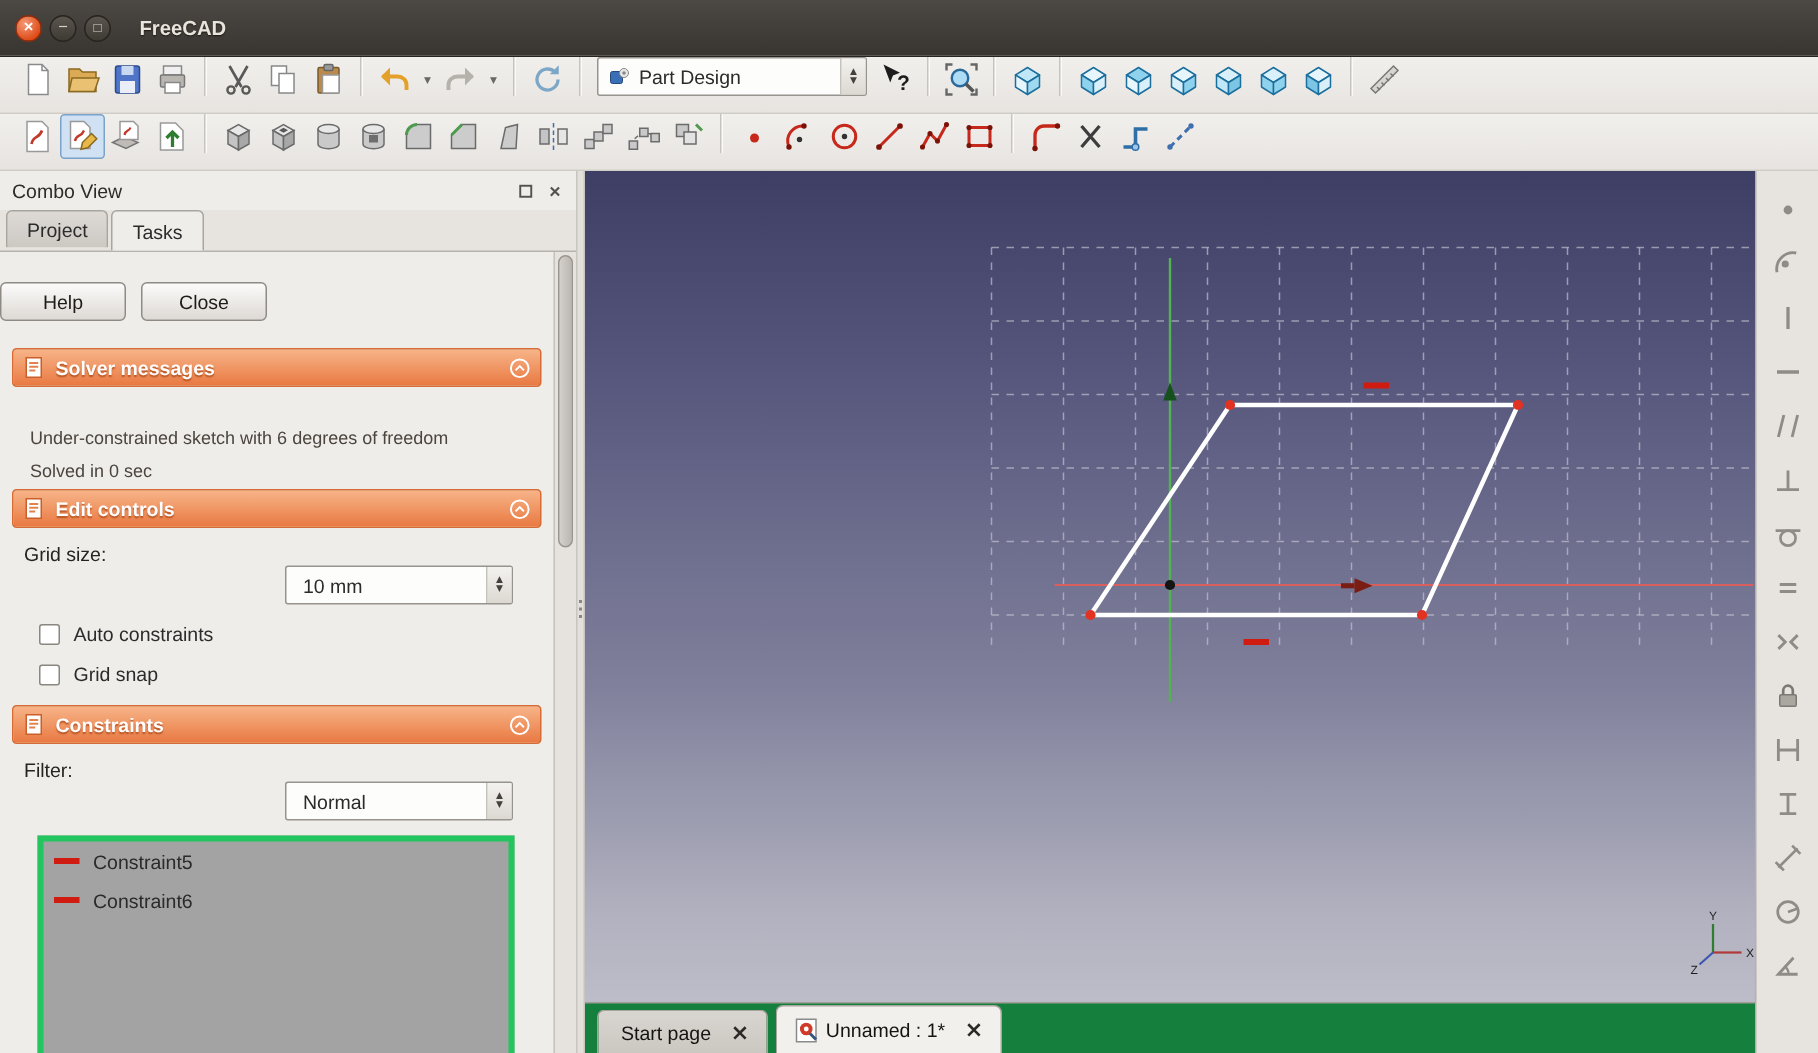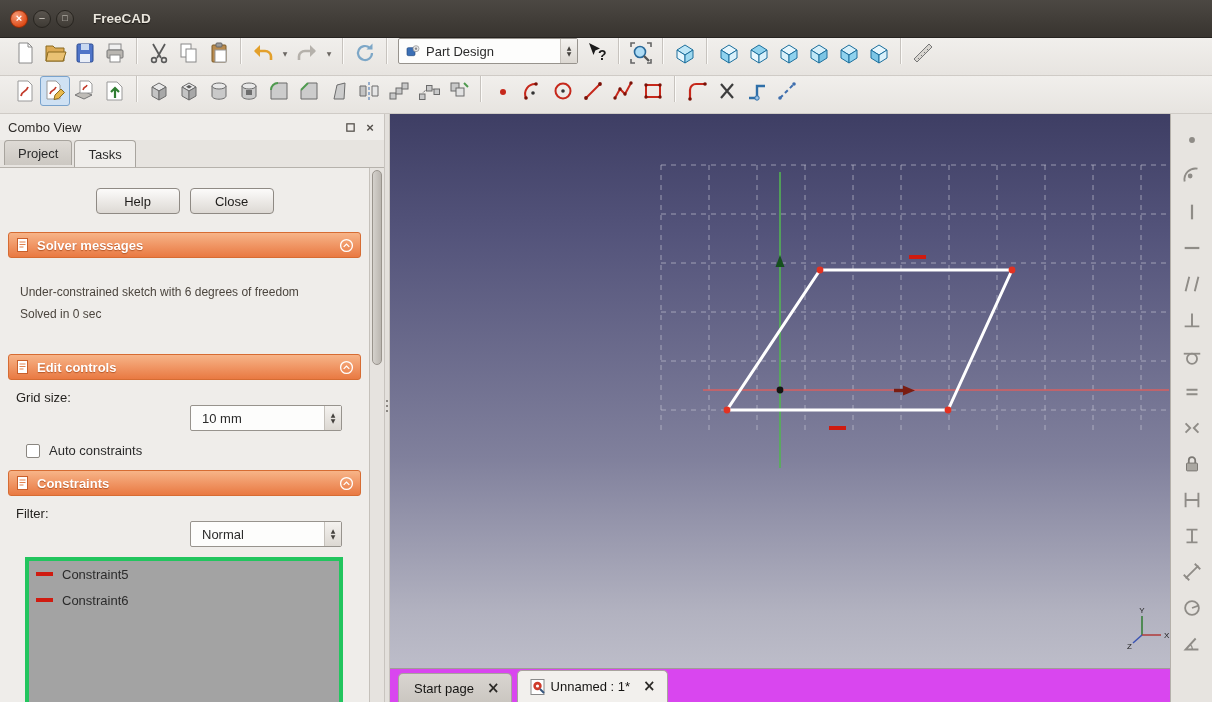--- a/index.html
+++ b/index.html
@@ -35,25 +35,25 @@
 
   
   #combo-view { width:384px; flex:none; background:#efedea; display:flex; flex-direction:column; }
   #cv-header { height:26px; display:flex; align-items:center; padding:0 6px 0 8px; color:#2e2b28; }
   .cv-hbtn { width:16px; height:16px; margin-left:4px; border:none; background:transparent; display:flex; align-items:center; justify-content:center; color:#55514c; font-size:11px; padding:0; }
   #cv-tabs { height:28px; display:flex; align-items:flex-start; padding-left:4px; background:#e7e4e0; border-bottom:1px solid #b6b2ac; }
   .cv-tab { height:25px; padding:0 13px; display:flex; align-items:center; border:1px solid #a8a49e; border-bottom:none; border-radius:4px 4px 0 0; background:linear-gradient(#dedad5,#ccc8c2); margin-right:2px; }
   .cv-tab.active { background:#efedea; height:27px; margin-bottom:-1px; }
   #task-content { position:relative; flex:1; overflow:hidden; }
 
-  .btn-row { position:absolute; top:20px; left:0; width:369px; display:flex; justify-content:center; gap:10px; }
+  .btn-row { position:absolute; top:20px; left:0; width:369px; display:flex; gap:10px; }
   .pbtn { width:84px; height:26px; border:1px solid #8f8a84; border-radius:4px; background:linear-gradient(#fcfbfa,#ddd9d4); font-size:13px; color:#1e1c1a; font-family:inherit; }
 
   .tsection { position:absolute; left:8px; width:353px; }
-  #sec-solver { top:64px; } #sec-edit { top:158px;margin-top:28px; } #sec-constraints { top:302px; }
+  #sec-solver { top:64px; } #sec-edit { top:158px; } #sec-constraints { top:302px; }
   .sec-head { height:26px; border:1px solid #d66c33; border-radius:3px; background:linear-gradient(#f7b488,#e97942); display:flex; align-items:center; padding:0 6px; gap:6px; }
   .sec-title { color:#fff; font-weight:bold; font-size:13px; text-shadow:0 1px 1px #b55525; flex:1; }
   .sec-collapse { width:15px; height:15px; flex:none; }
   .sec-body { padding:24px 0 0 8px; font-size:12px; color:#4b453e; }
   .sec-body .msg { margin:3px 0 8px 4px; }
   .row { display:flex; align-items:flex-start; margin-top:10px;flex-direction:column; }
   .row .lbl { margin-left:8px; font-size:13px; color:#262421; }
   .row .combo { width:152px; margin-left:auto; margin-right:19px; }
   .chk-row { display:flex; align-items:center; margin:12px 0 0 18px; gap:9px; }
   .chk { width:14px; height:14px; background:#fff; border:1px solid #8a8680; border-radius:2px; flex:none; }
@@ -66,21 +66,21 @@
   .vthumb { position:absolute; top:2px; left:2px; right:2px; height:195px; border:1px solid #99948d; border-radius:6px; background:linear-gradient(90deg,#d4d1cc,#bab6b0); }
 
   #splitter { width:6px; flex:none; background:#e3e0dc; border-left:1px solid #c8c4bf; border-right:1px solid #c8c4bf; }
   #splitter .grip { width:2px; height:2px; background:#8a8681; box-shadow:0 5px 0 #8a8681, 0 10px 0 #8a8681; margin:286px auto 0; }
 
   
   #center { width:780px; flex:none; display:flex; flex-direction:column; }
   #viewport { position:relative; width:780px; height:554px; background:linear-gradient(180deg,#3e3e64 0%,#54547b 22%,#80809c 62%,#b2b2c0 90%,#bdbdc9 100%); }
   #vp-svg { position:absolute; left:0; top:0; }
 
-  #doc-tabbar { height:34px; background:#d946ef; border-top:1px solid #a19c96; display:flex; align-items:flex-end; padding-left:8px; gap:5px; }
+  #doc-tabbar { height:34px; background:#15803d; border-top:1px solid #a19c96; display:flex; align-items:flex-end; padding-left:8px; gap:5px; }
   .dtab { height:29px; display:flex; align-items:center; padding:0 11px; border:1px solid #a8a39d; border-bottom:none; border-radius:5px 5px 0 0; background:linear-gradient(#d9d5d0,#cbc7c1); }
   .dtab.active { background:#f2f0ed; height:32px; }
   .dtab-label { margin:0 4px; color:#151412; }
   .dtab-close { margin-left:9px; font-weight:bold; font-size:15px; line-height:1; color:#2c2a27; font-family:"DejaVu Sans",sans-serif; }
   .dtab .doc-ic { width:18px; height:18px; }
 
   
   #right-rail { width:42px; flex:none; background:#e7e4e0; border-left:1px solid #b4b0aa; display:flex; flex-direction:column; align-items:center; padding-top:12px; gap:8px; }
   .rbtn { width:28px; height:28px; border:none; background:transparent; display:flex; align-items:center; justify-content:center; padding:0; }
   .ric { width:22px; height:22px; }

